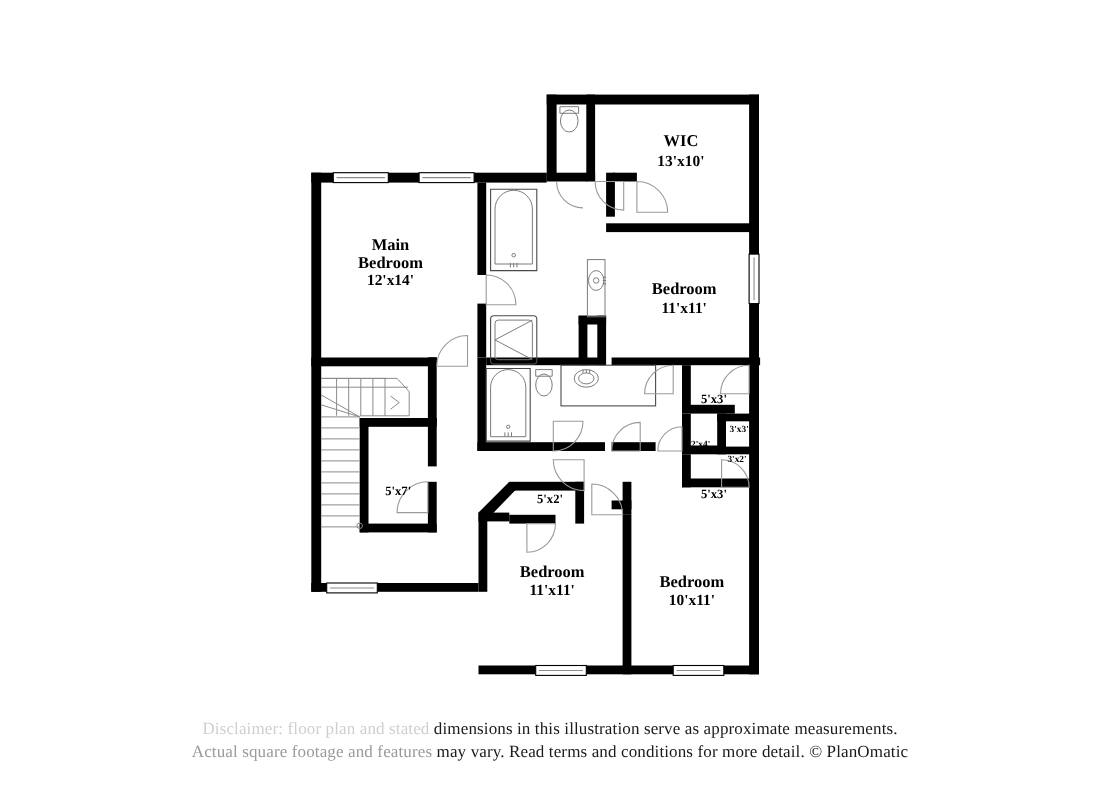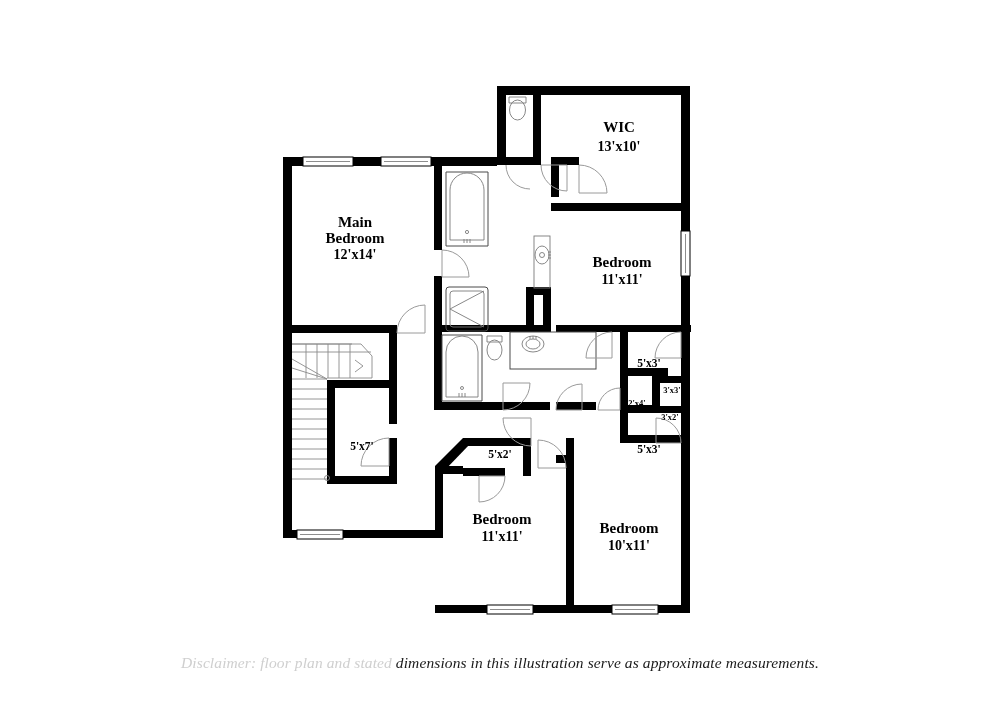--- a/index.html
+++ b/index.html
@@ -15,21 +15,21 @@
   .disclaimer{
     position:absolute;
     left:0;top:652px;width:1000px;
     text-align:center;
     font-family:"Liberation Serif", serif;
     font-size:15.5px;
     line-height:21px;
     color:#1a1a1a;
     letter-spacing:.1px;
   }
-  .disclaimer .ln{display:block;font-style:italic;}
+  .disclaimer .ln{display:block;}
   .disclaimer .faded{color:#cfcfcf;}
   .disclaimer .semifaded{color:#9a9a9a;}
   svg text{
     font-family:"Liberation Serif", serif;
     font-weight:bold;
     fill:#000000;
     text-anchor:middle;
     dominant-baseline:middle;
   }
   .rmname{font-size:15px;}
@@ -264,15 +264,16 @@
       <text class="smdim" x="649" y="364">5'x3'</text>
       <text class="xsdim" x="672" y="391">3'x3'</text>
       <text class="xsdim" x="637" y="404">2'x4'</text>
       <text class="xsdim" x="670" y="418">3'x2'</text>
       <text class="smdim" x="649" y="450">5'x3'</text>
     </g>
   </svg>
 
   <div class="disclaimer">
     <span class="ln"><span class="faded">Disclaimer: floor plan and stated</span><span> dimensions in this illustration serve as approximate measurements.</span></span>
+    <span class="ln"><span class="semifaded">Actual square footage and features</span><span> may vary. Read terms and conditions for more detail. © PlanOmatic</span></span>
   </div>
 
 </div>
 
 </body></html>

